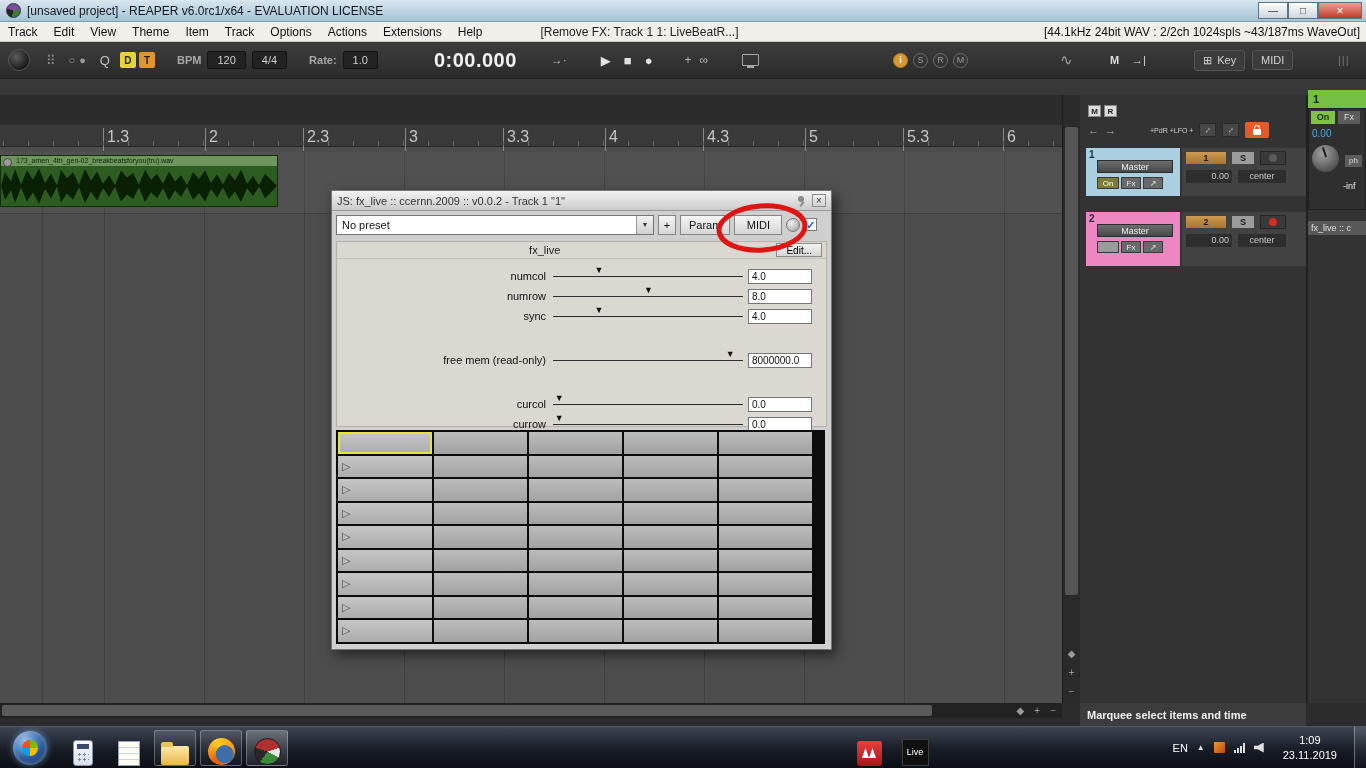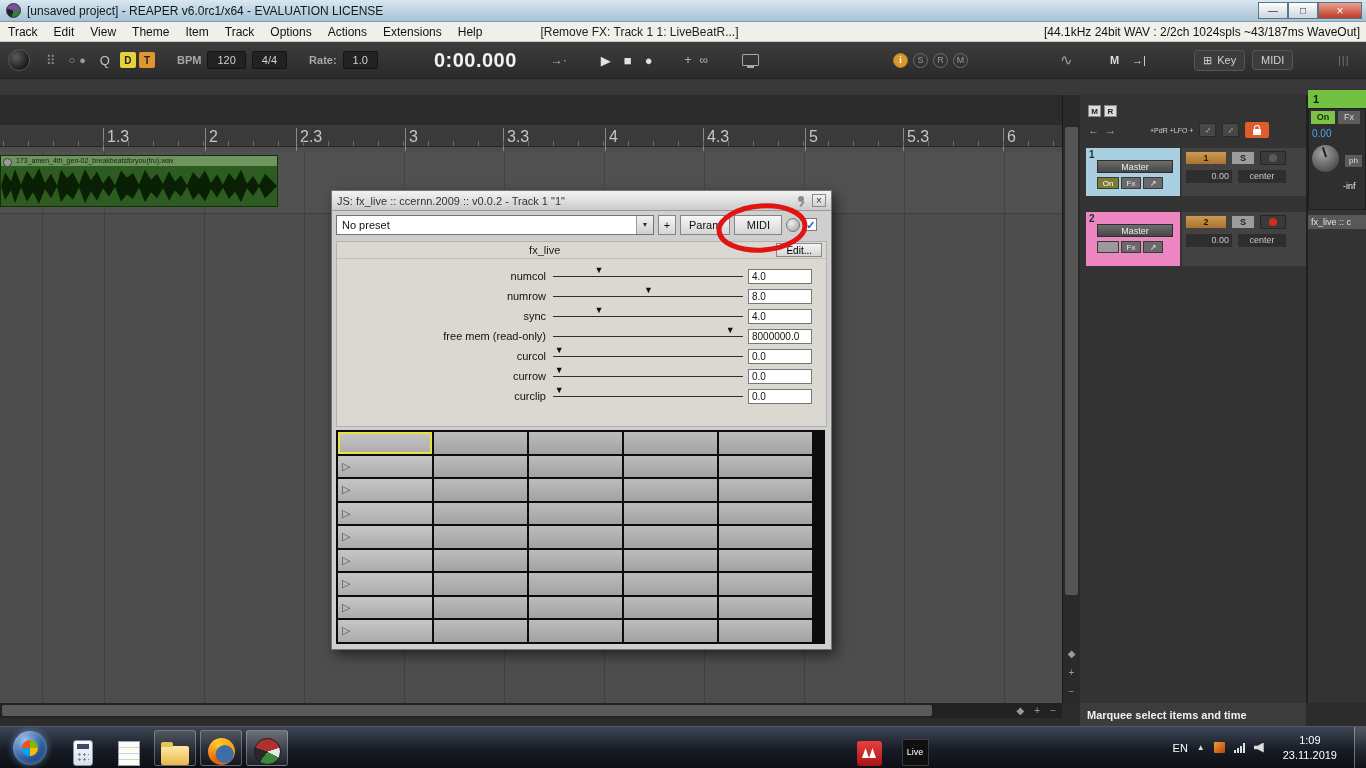--- a/index.html
+++ b/index.html
@@ -148,21 +148,21 @@
   .mx-fx { position:absolute; left:29px; top:2px; width:22px; height:13px; background:#5c5c5c; color:#ddd;
     font-size:9px; text-align:center; line-height:13px; }
   .mx-vol { position:absolute; left:3px; top:19px; color:#4fa8e8; font-size:10px; }
   .knob { position:absolute; left:3px; top:36px; width:27px; height:27px; border-radius:50%;
     background:radial-gradient(circle at 40% 32%, #a2a2a2, #4f4f4f 75%); }
   .knob::after { content:""; position:absolute; left:50%; top:2px; width:2px; height:10px; background:#1e1e1e;
     transform-origin:bottom center; transform:translateX(-50%) rotate(-18deg); }
   .mx-ph { position:absolute; left:36px; top:46px; width:17px; height:12px; background:#5c5c5c; color:#ddd;
     font-size:8px; text-align:center; line-height:12px; }
   .mx-inf { position:absolute; left:34px; top:72px; color:#e8e8e8; font-size:9px; }
-  .mixer-fxlabel { margin-top:5px; height:14px; background:#585858; color:#e0e0e0; font-size:9px;
+  .mixer-fxlabel { margin-top:11px; height:14px; background:#585858; color:#e0e0e0; font-size:9px;
     line-height:14px; padding-left:3px; white-space:nowrap; overflow:hidden; }
 
   
   .fx-window { position:absolute; left:331px; top:190px; width:501px; height:460px; background:#cfcfcf;
     border:1px solid #767676; box-shadow:4px 5px 12px rgba(0,0,0,0.55); z-index:5; font-size:11px; color:#111; }
   .fx-titlebar { height:20px; background:linear-gradient(#f3f3f3,#cbcbcb); border-bottom:1px solid #9a9a9a;
     display:flex; align-items:center; padding:0 5px; color:#333; }
   .fx-title-text { font-size:11px; }
   .fx-title-icons { margin-left:auto; display:flex; align-items:center; gap:4px; }
   .pin-icon { width:12px; height:12px; position:relative; }
@@ -186,21 +186,21 @@
   .ui-check { width:13px; height:13px; background:#fff; border:1px solid #7a7a7a; color:#1565d8;
     font-size:11px; line-height:12px; text-align:center; font-weight:bold; }
   .jsfx-panel { position:absolute; left:4px; top:50px; width:491px; height:186px; background:#dbd8d2;
     border:1px solid #b5b2ac; }
   .jsfx-header { height:17px; display:flex; align-items:center; border-bottom:1px solid #c2bfb9;gap:24px; }
   .jsfx-title { flex:1; text-align:center; font-size:11px; color:#222; }
   .edit-btn { margin-right:4px; height:14px; border:1px solid #8a8a8a; background:linear-gradient(#f4f4f4,#d6d6d6);
     font-size:10px; padding:0 9px; }
   .sliders { padding-top:7px; }
   .slider-row { height:20px; display:flex; align-items:center; }
-  .slider-row.gap-before { margin-top:0; }
+  .slider-row.gap-before { margin-top:24px; }
   .s-label { width:216px; text-align:right; padding-right:7px; font-size:11px; }
   .s-track { position:relative; width:190px; height:1px; background:#2e2e2e; }
   .s-thumb { position:absolute; top:-11px; left:0; font-size:9px; color:#111; }
   .s-value { margin-left:5px; width:64px; height:15px; background:#fff; border:1px solid #777;
     font-size:10px; padding:1px 3px; line-height:12px; }
   .clip-grid { position:absolute; left:4px; top:239px; width:489px; height:214px; background:#0c0c0c;
     padding:2px; display:grid; grid-template-columns:94px 93px 93px 93px 93px; grid-auto-rows:21.5px; gap:2px;
     align-content:start; }
   .grid-cell { background:linear-gradient(#bcbcbc,#a2a2a2); }
   .grid-cell.first-col { background:linear-gradient(#c6c6c6,#acacac); }
@@ -336,21 +336,21 @@
 
 <div class="substrip"></div>
 
 <div class="bottom-strip"></div>
 
 <div class="arrange">
   <div class="arrange-top"></div>
   <div class="ruler">
     <span class="ruler-mark" style="left:103px">1.3</span>
     <span class="ruler-mark" style="left:205px">2</span>
-    <span class="ruler-mark" style="left:296px">2.3</span>
+    <span class="ruler-mark" style="left:303px">2.3</span>
     <span class="ruler-mark" style="left:405px">3</span>
     <span class="ruler-mark" style="left:503px">3.3</span>
     <span class="ruler-mark" style="left:605px">4</span>
     <span class="ruler-mark" style="left:703px">4.3</span>
     <span class="ruler-mark" style="left:805px">5</span>
     <span class="ruler-mark" style="left:903px">5.3</span>
     <span class="ruler-mark" style="left:1003px">6</span>
   </div>
   <div class="track-area">
     <div class="lane">

